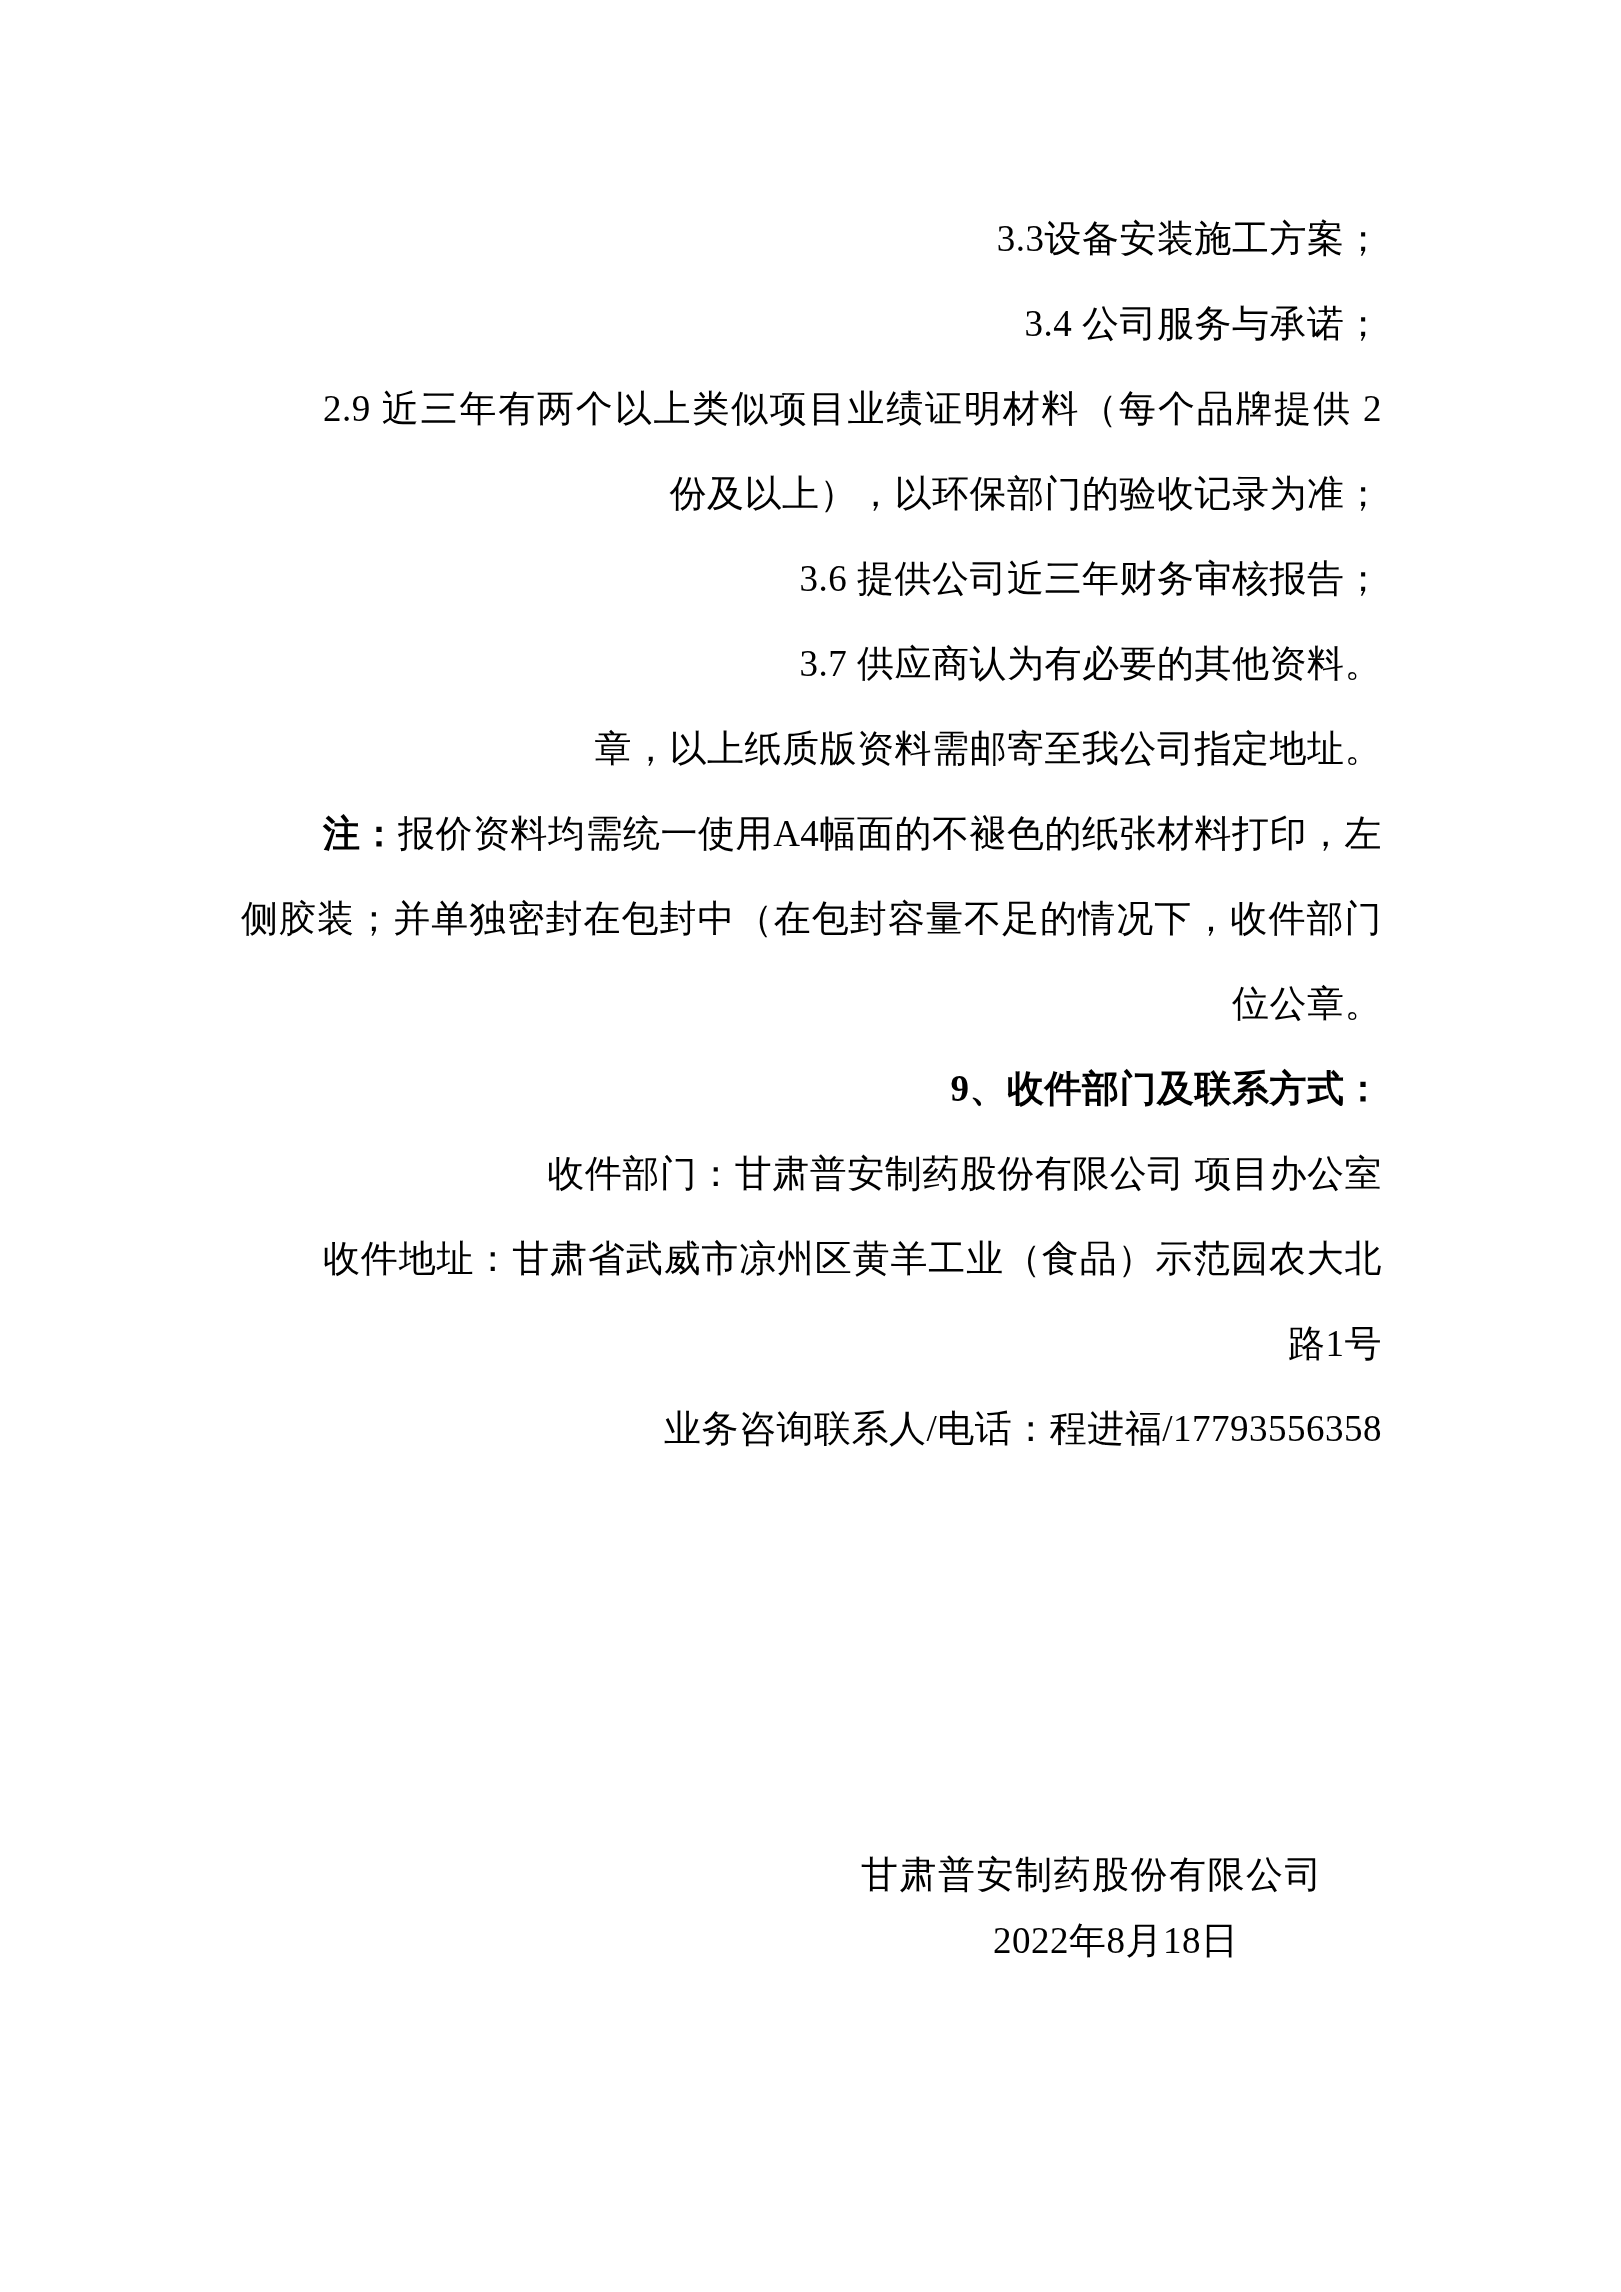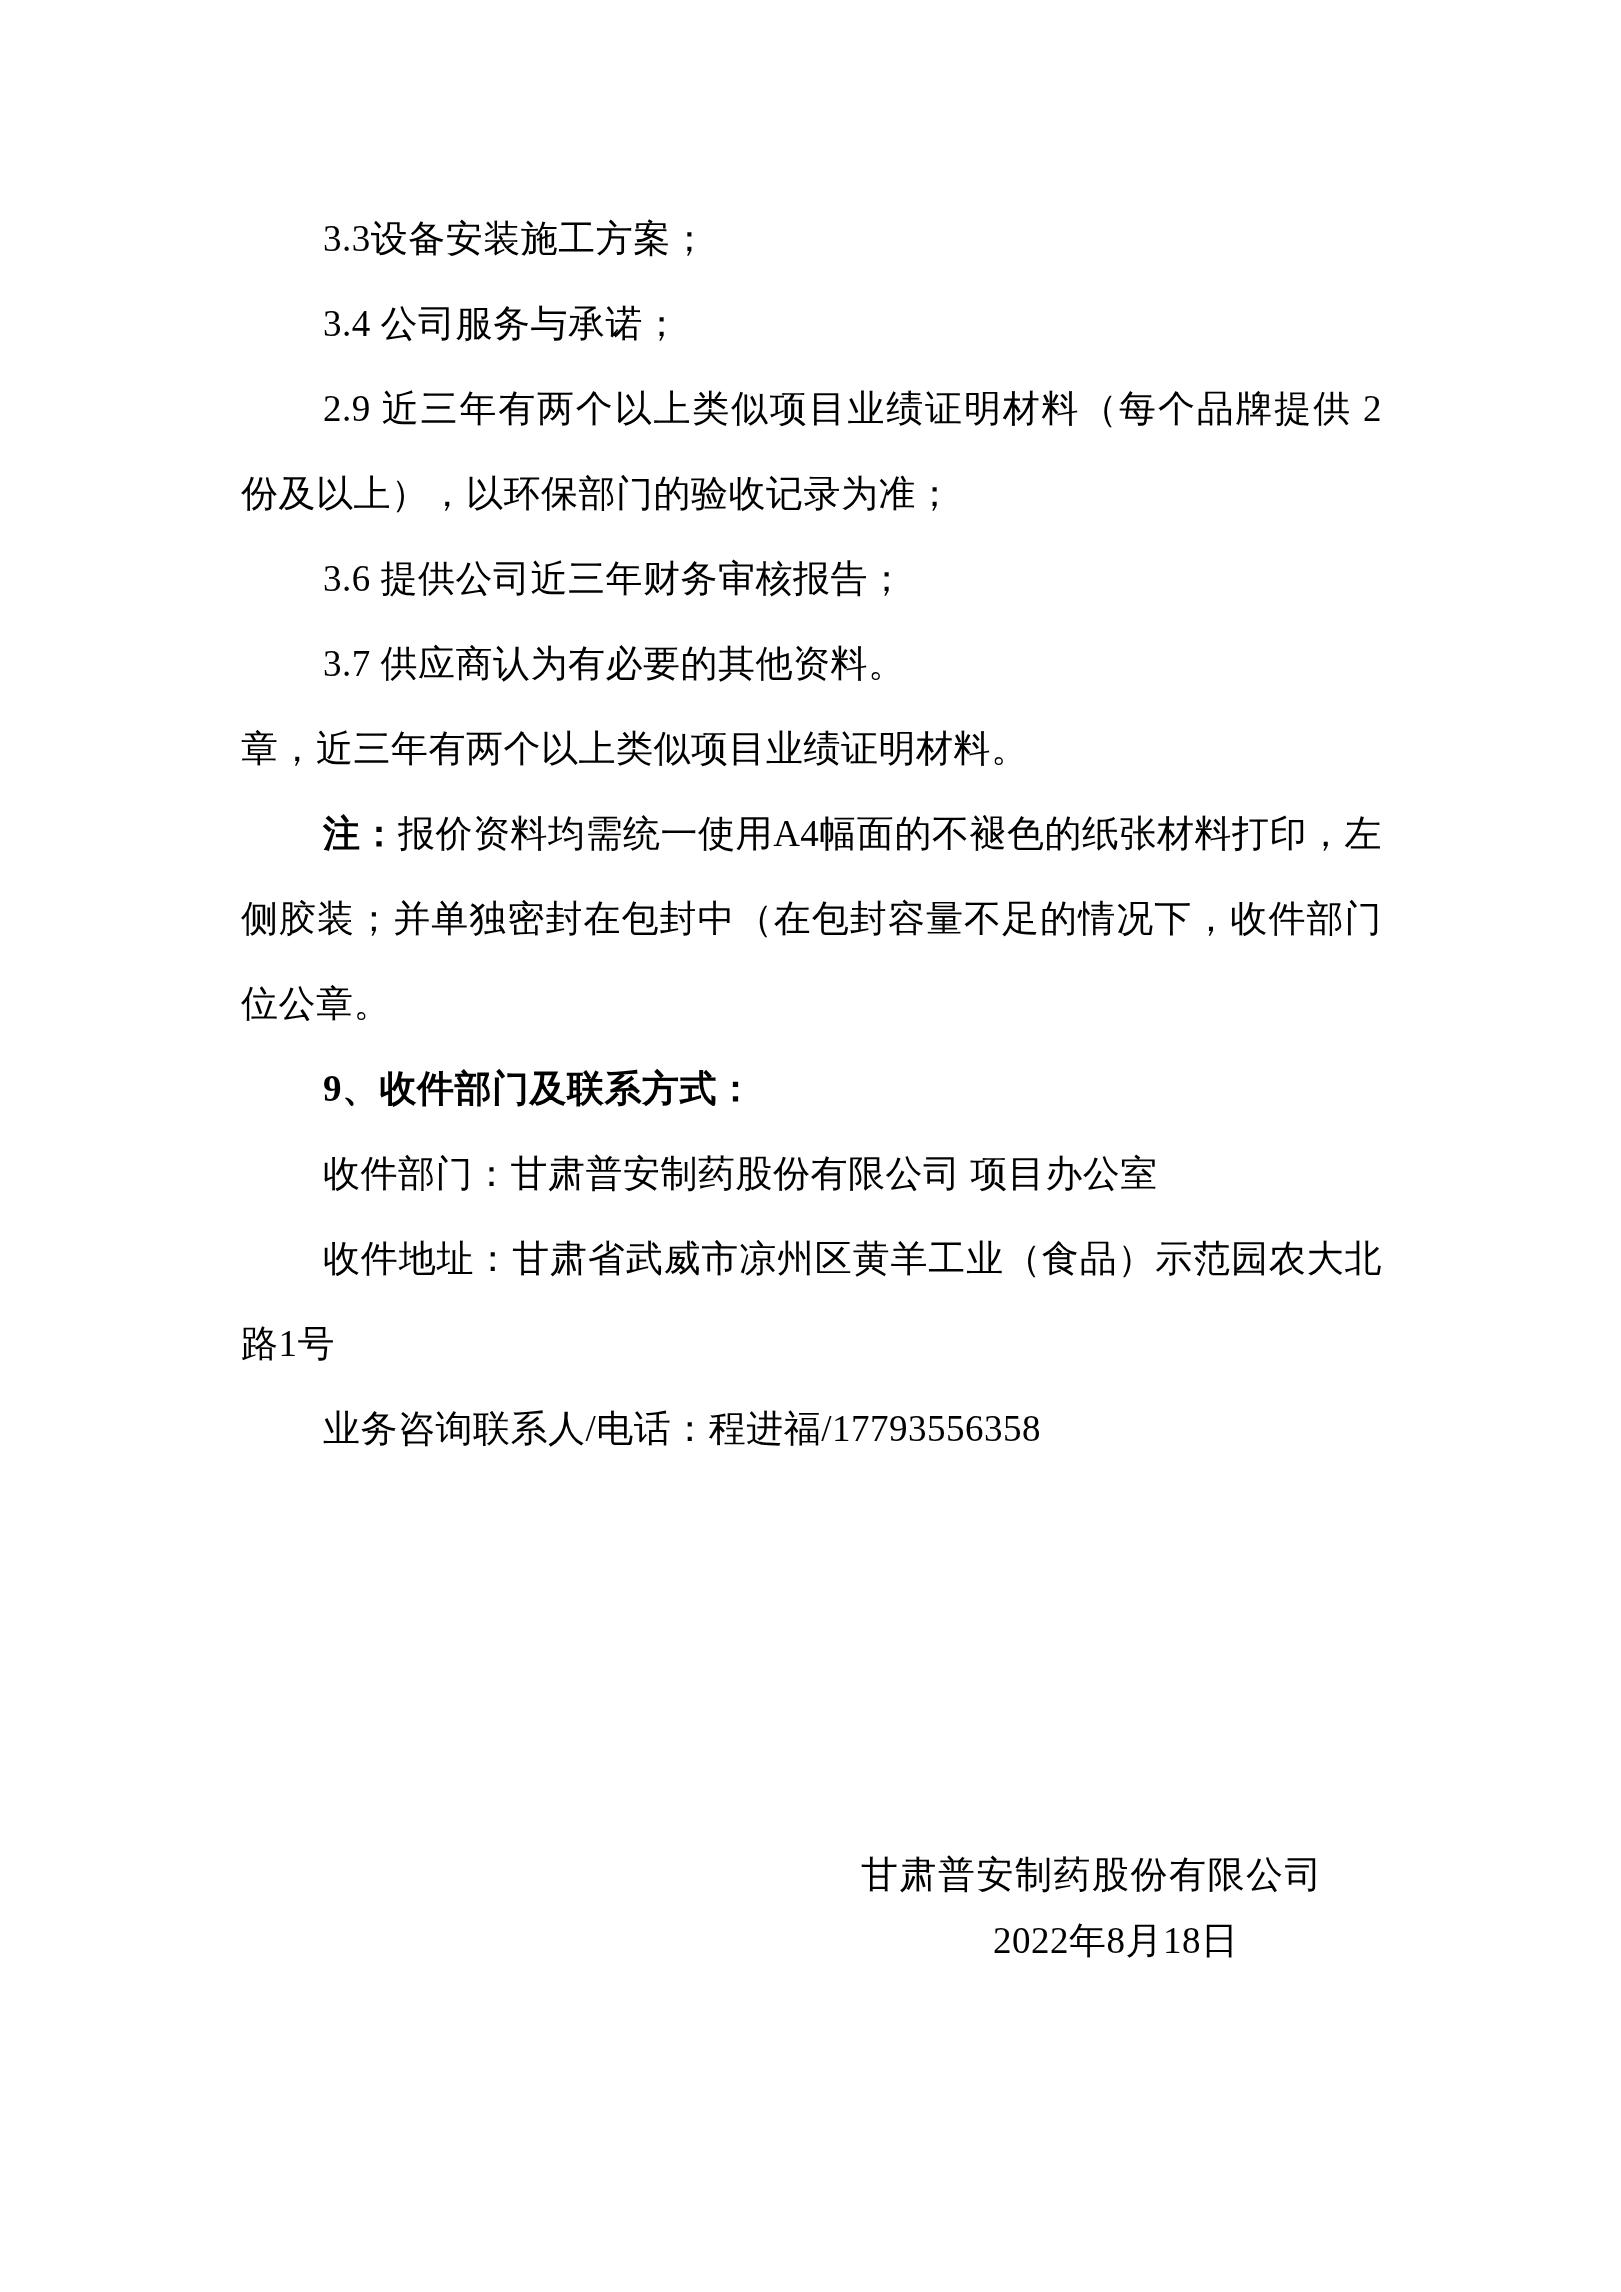--- a/index.html
+++ b/index.html
@@ -21,20 +21,21 @@
     left: 241px;
     top: 196px;
     width: 1141px;
   }
   .line {
     height: 85px;
     line-height: 85px;
     font-size: 37px;
     white-space: nowrap;
     letter-spacing: 0.5px;
+    text-align: right;
   }
   .line.justify {
     white-space: normal;
     text-align: justify;
     text-align-last: justify;
     text-justify: inter-character;
   }
   .line.indent {
     text-indent: 82px;
   }
@@ -64,21 +65,21 @@
 <body>
 
 <div class="page">
   <div class="doc-body">
       <div class="line indent"><span>3.3设备安装施工方案；</span></div>
       <div class="line indent"><span>3.4 公司服务与承诺；</span></div>
       <div class="line indent justify"><span>2.9 近三年有两个以上类似项目业绩证明材料（每个品牌提供 2</span></div>
       <div class="line"><span>份及以上），以环保部门的验收记录为准；</span></div>
       <div class="line indent"><span>3.6 提供公司近三年财务审核报告；</span></div>
       <div class="line indent"><span>3.7 供应商认为有必要的其他资料。</span></div>
-      <div class="line"><span>章，近三年有两个以上类似项目业绩证明材料。</span></div>
+      <div class="line"><span>章，以上纸质版资料需邮寄至我公司指定地址。</span></div>
       <div class="line indent justify"><span class="bold">注：</span><span>报价资料均需统一使用A4幅面的不褪色的纸张材料打印，左</span></div>
       <div class="line justify"><span>侧胶装；并单独密封在包封中（在包封容量不足的情况下，收件部门</span></div>
       <div class="line"><span>位公章。</span></div>
       <div class="line indent bold"><span>9、收件部门及联系方式：</span></div>
       <div class="line indent"><span>收件部门：甘肃普安制药股份有限公司 项目办公室</span></div>
       <div class="line indent justify"><span>收件地址：甘肃省武威市凉州区黄羊工业（食品）示范园农大北</span></div>
       <div class="line"><span>路1号</span></div>
       <div class="line indent"><span>业务咨询联系人/电话：程进福/17793556358</span></div>
     </div>
   <div class="sign-company">甘肃普安制药股份有限公司</div>

